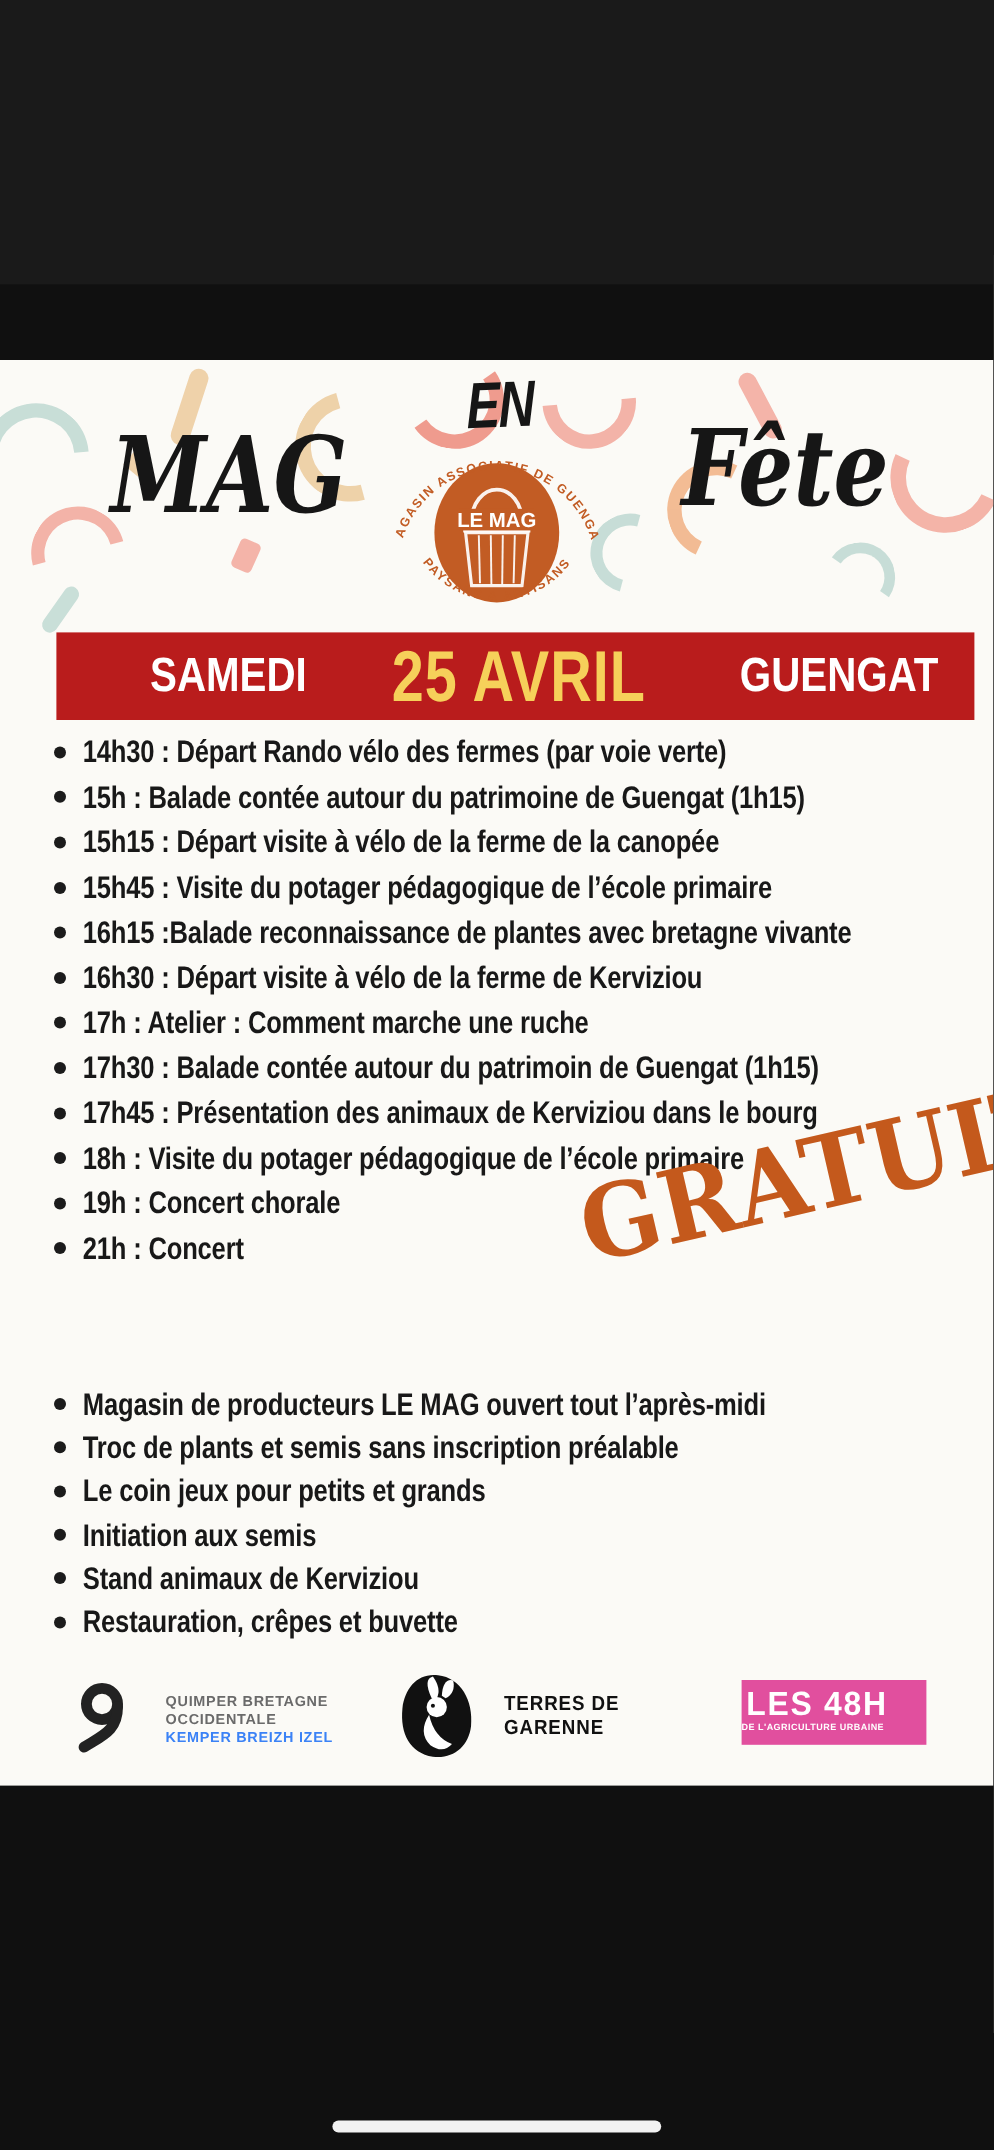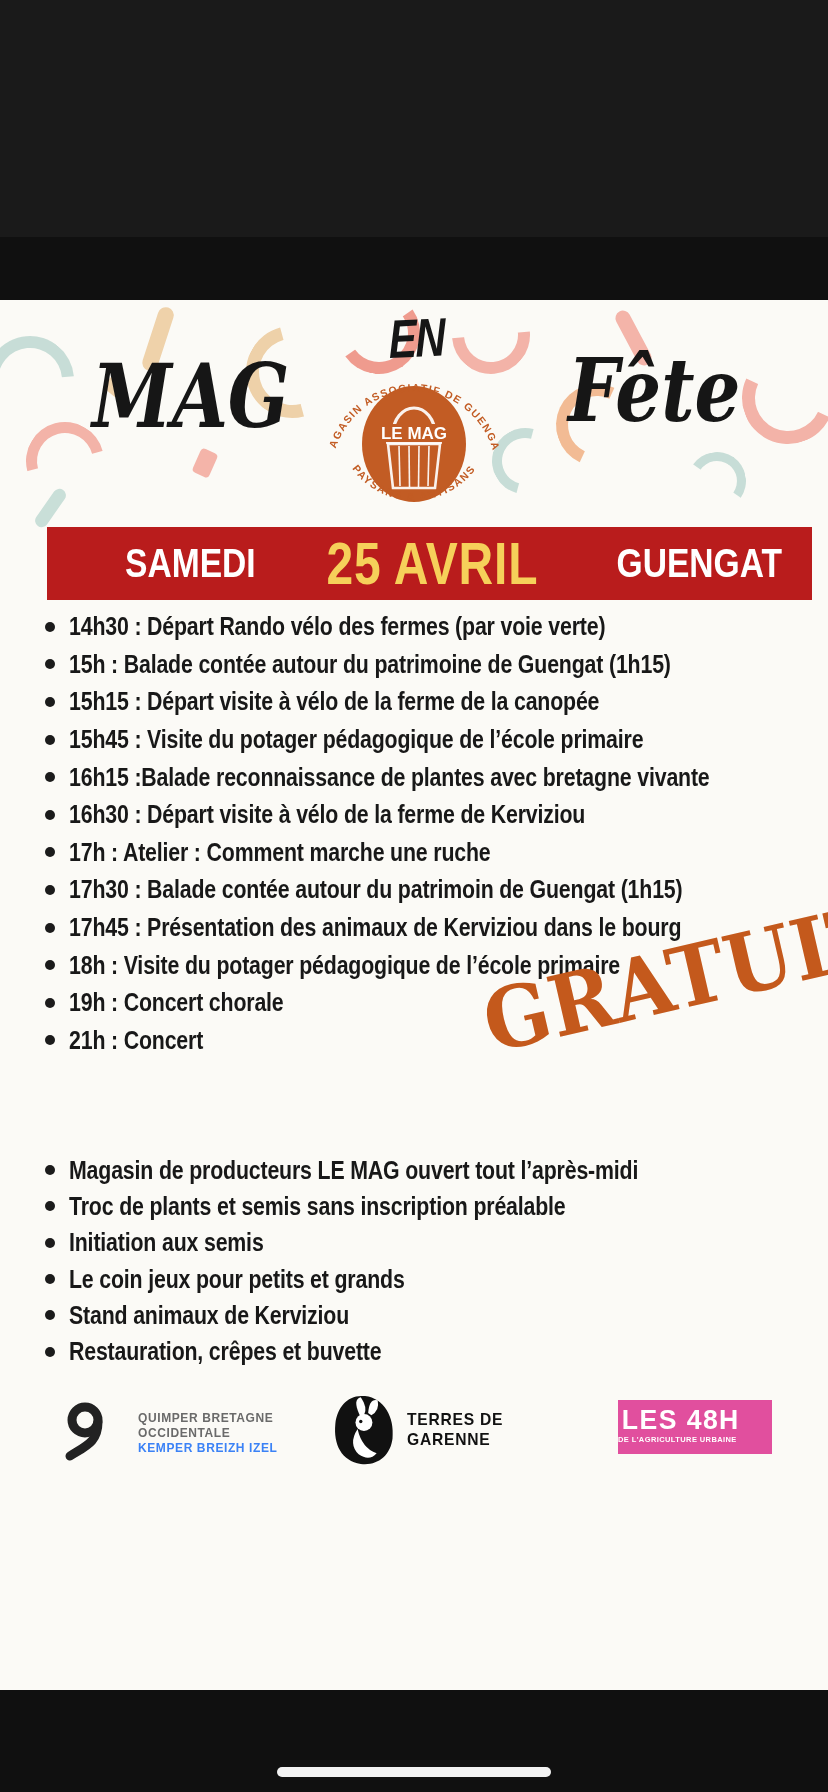--- a/index.html
+++ b/index.html
@@ -1,19 +1,19 @@
 <!DOCTYPE html>
 <html><head>
 <meta charset="utf-8">
 <style>
   html,body{margin:0;padding:0;background:#101010;}
   .screen{position:relative;width:828px;height:1792px;background:#101010;overflow:hidden;
           font-family:"Liberation Sans",sans-serif;}
   .top-shade{position:absolute;left:0;top:0;width:828px;height:237px;background:#1a1a1a;}
-  .poster{position:absolute;left:0;top:300px;width:828px;height:1390px;background:#fbfaf6;overflow:hidden;text-decoration:underline;}
+  .poster{position:absolute;left:0;top:300px;width:828px;height:1188px;background:#fbfaf6;overflow:hidden;text-decoration:underline;}
 
   
   .header{position:absolute;left:0;top:0;width:828px;height:227px;}
   .title-mag,.title-fete{position:absolute;font-family:"DejaVu Serif",serif;font-style:italic;font-weight:700;
       font-size:88px;color:#161616;transform:scaleX(.82);transform-origin:left top;z-index:3;line-height:1;}
   .title-mag{left:92px;top:52px;}
   .title-fete{left:568px;top:46px;}
   .title-en{position:absolute;left:388px;top:12px;font-style:italic;font-weight:700;font-size:54px;color:#161616;
       transform:scaleX(.78) rotate(-2deg);transform-origin:left top;z-index:3;line-height:1;letter-spacing:-2px;}
   .logo-svg{position:absolute;left:314px;top:44px;z-index:2;}
@@ -59,21 +59,21 @@
       display:flex;align-items:center;padding-left:24px;box-sizing:border-box;z-index:4;}
   .afternoon-banner span{color:#fff;font-weight:700;font-size:31px;transform:scaleX(.85);
       transform-origin:left center;white-space:nowrap;}
 
   
   .footer{position:absolute;left:0;top:1092px;width:828px;height:96px;z-index:4;}
   .qbo{position:absolute;left:58px;top:10px;display:flex;align-items:center;gap:28px;}
   .qbo-text div{line-height:15px;}
   .qbo-l1,.qbo-l2{font-size:12px;font-weight:700;color:#6a6a6a;letter-spacing:.6px;}
   .qbo-l3{font-size:12px;font-weight:700;color:#3b82f6;letter-spacing:.6px;}
-  .tdg{position:absolute;left:330px;top:2px;display:flex;align-items:center;gap:7px;}
+  .tdg{position:absolute;left:330px;top:2px;display:flex;align-items:center;gap:20px;}
   .tdg-text div{font-size:17px;font-weight:700;color:#111;letter-spacing:.8px;line-height:20px;
       transform:scaleX(.92);transform-origin:left center;}
   .h48{position:absolute;left:618px;top:8px;width:154px;height:54px;background:#e14f9e;color:#ffffff;
       box-sizing:border-box;padding-top:5px;}
   .h48-l1{font-size:28px;font-weight:700;letter-spacing:1.5px;line-height:30px;transform:scaleX(.95);}
   .h48-l2{font-size:7.5px;font-weight:700;letter-spacing:.4px;line-height:10px;}
 
   
   .home-indicator{position:absolute;left:277px;top:1767px;width:274px;height:10px;border-radius:5px;
       background:#f2f2f2;z-index:9;}
@@ -182,24 +182,24 @@
 
 
     <ul class="blist after">
       <li>
           <span class="t">Magasin de producteurs LE MAG ouvert tout l’après-midi</span>
         </li>
       <li>
           <span class="t">Troc de plants et semis sans inscription préalable</span>
         </li>
       <li>
+          <span class="t">Le coin jeux pour petits et grands</span>
+        </li>
+      <li>
           <span class="t">Initiation aux semis</span>
-        </li>
-      <li>
-          <span class="t">Le coin jeux pour petits et grands</span>
         </li>
       <li>
           <span class="t">Stand animaux de Kerviziou</span>
         </li>
       <li>
           <span class="t">Restauration, crêpes et buvette</span>
         </li>
     </ul>
 
     <div class="footer">

